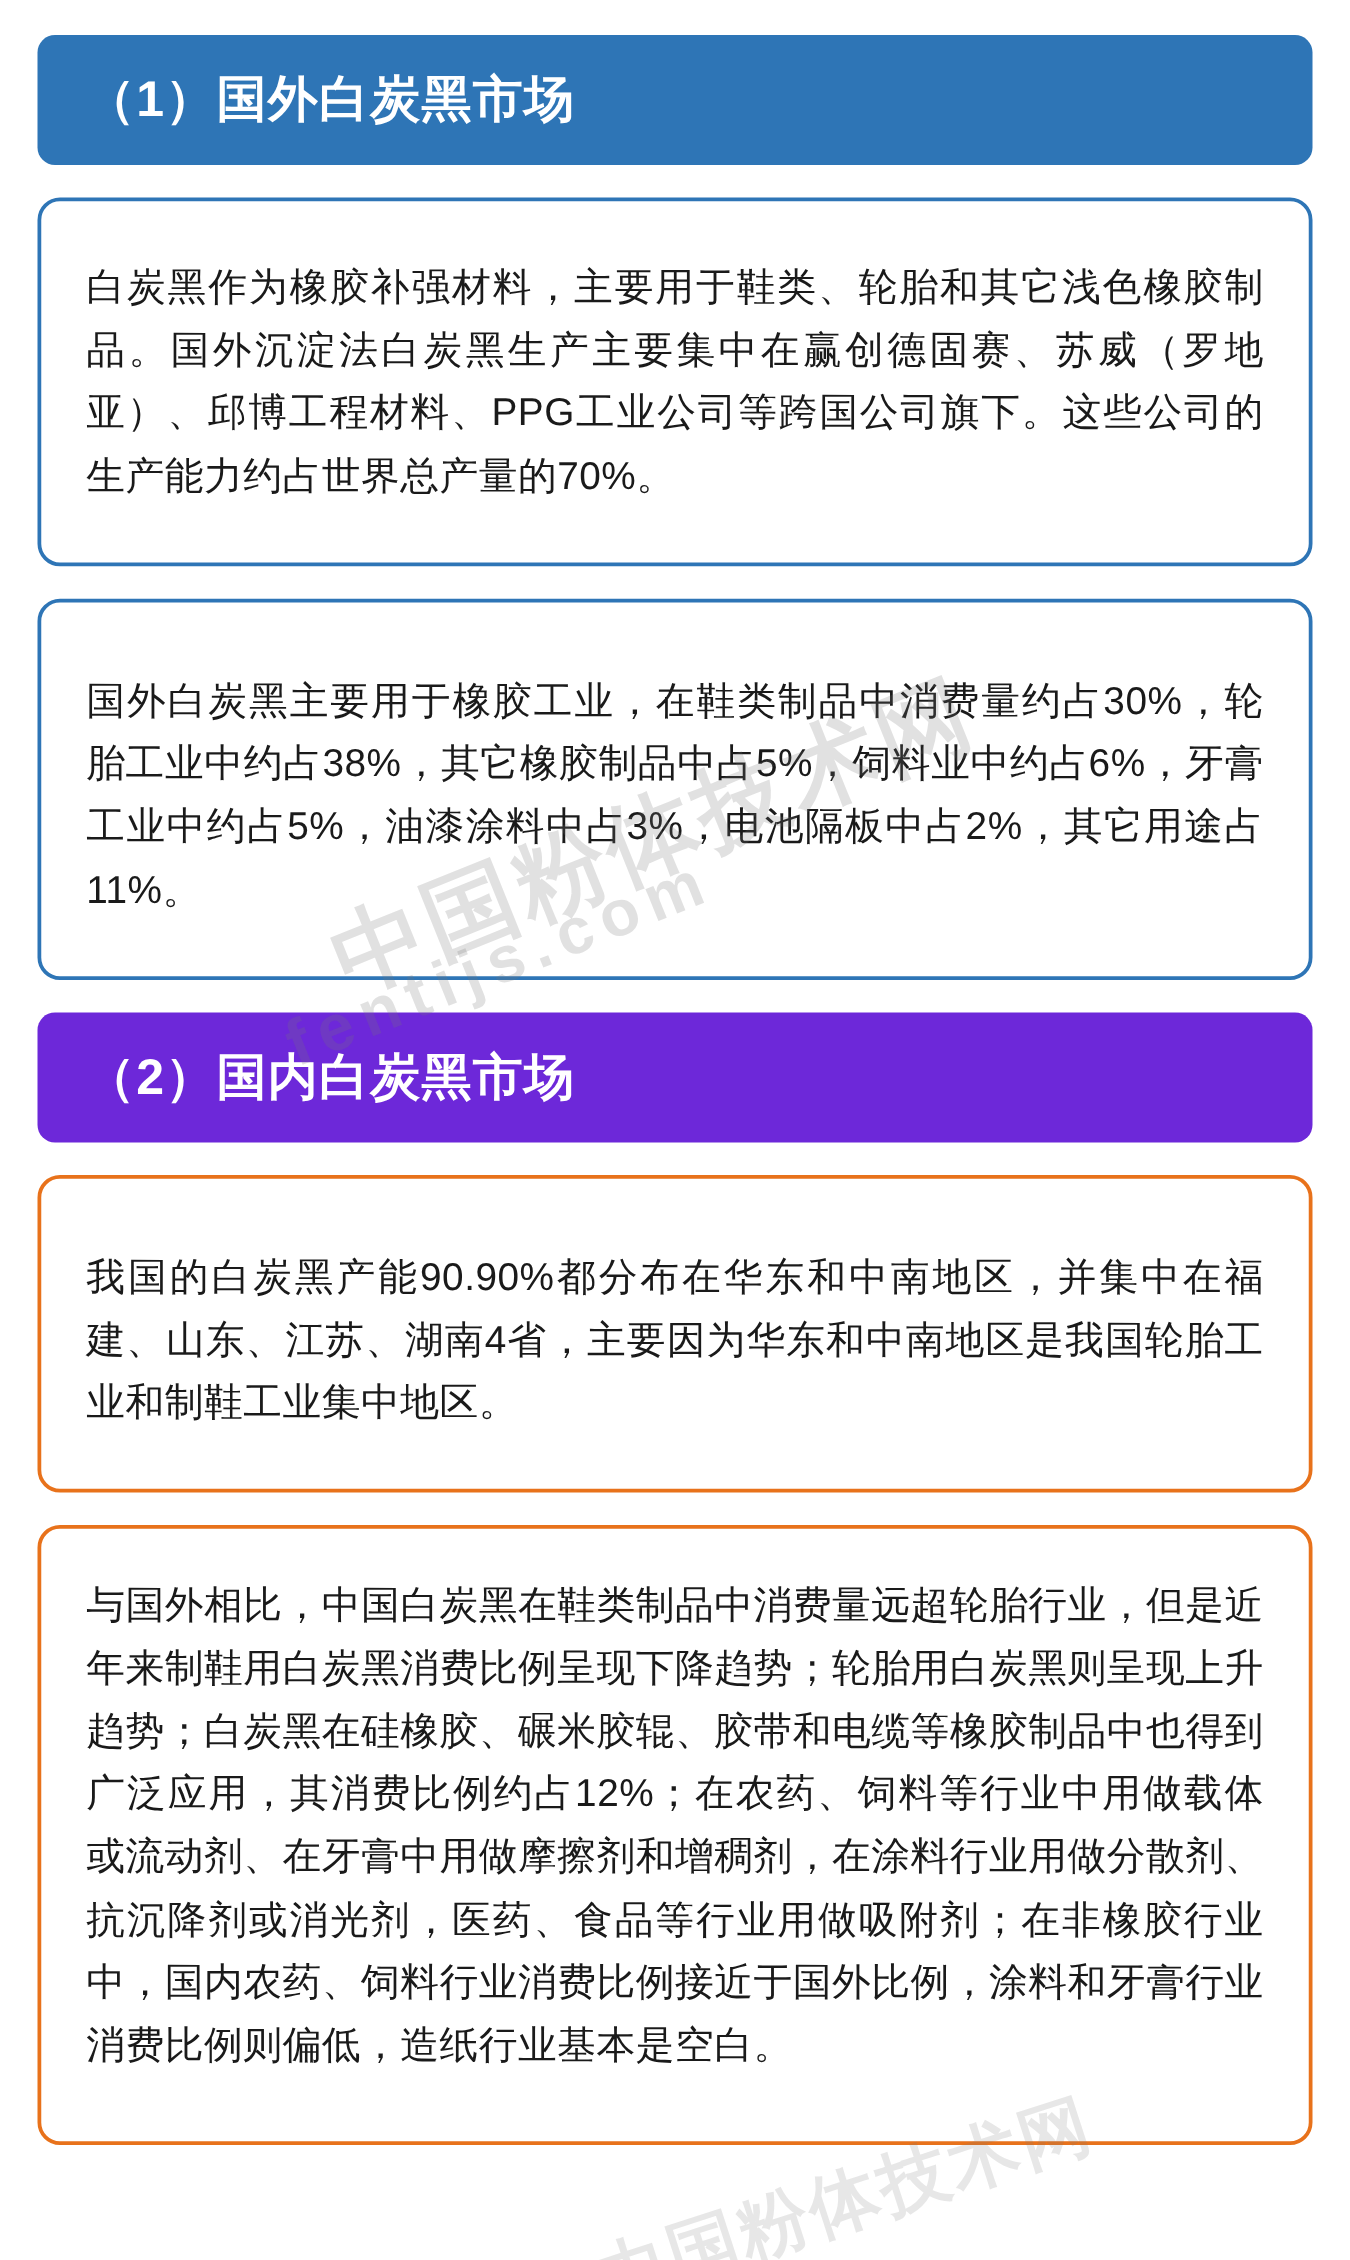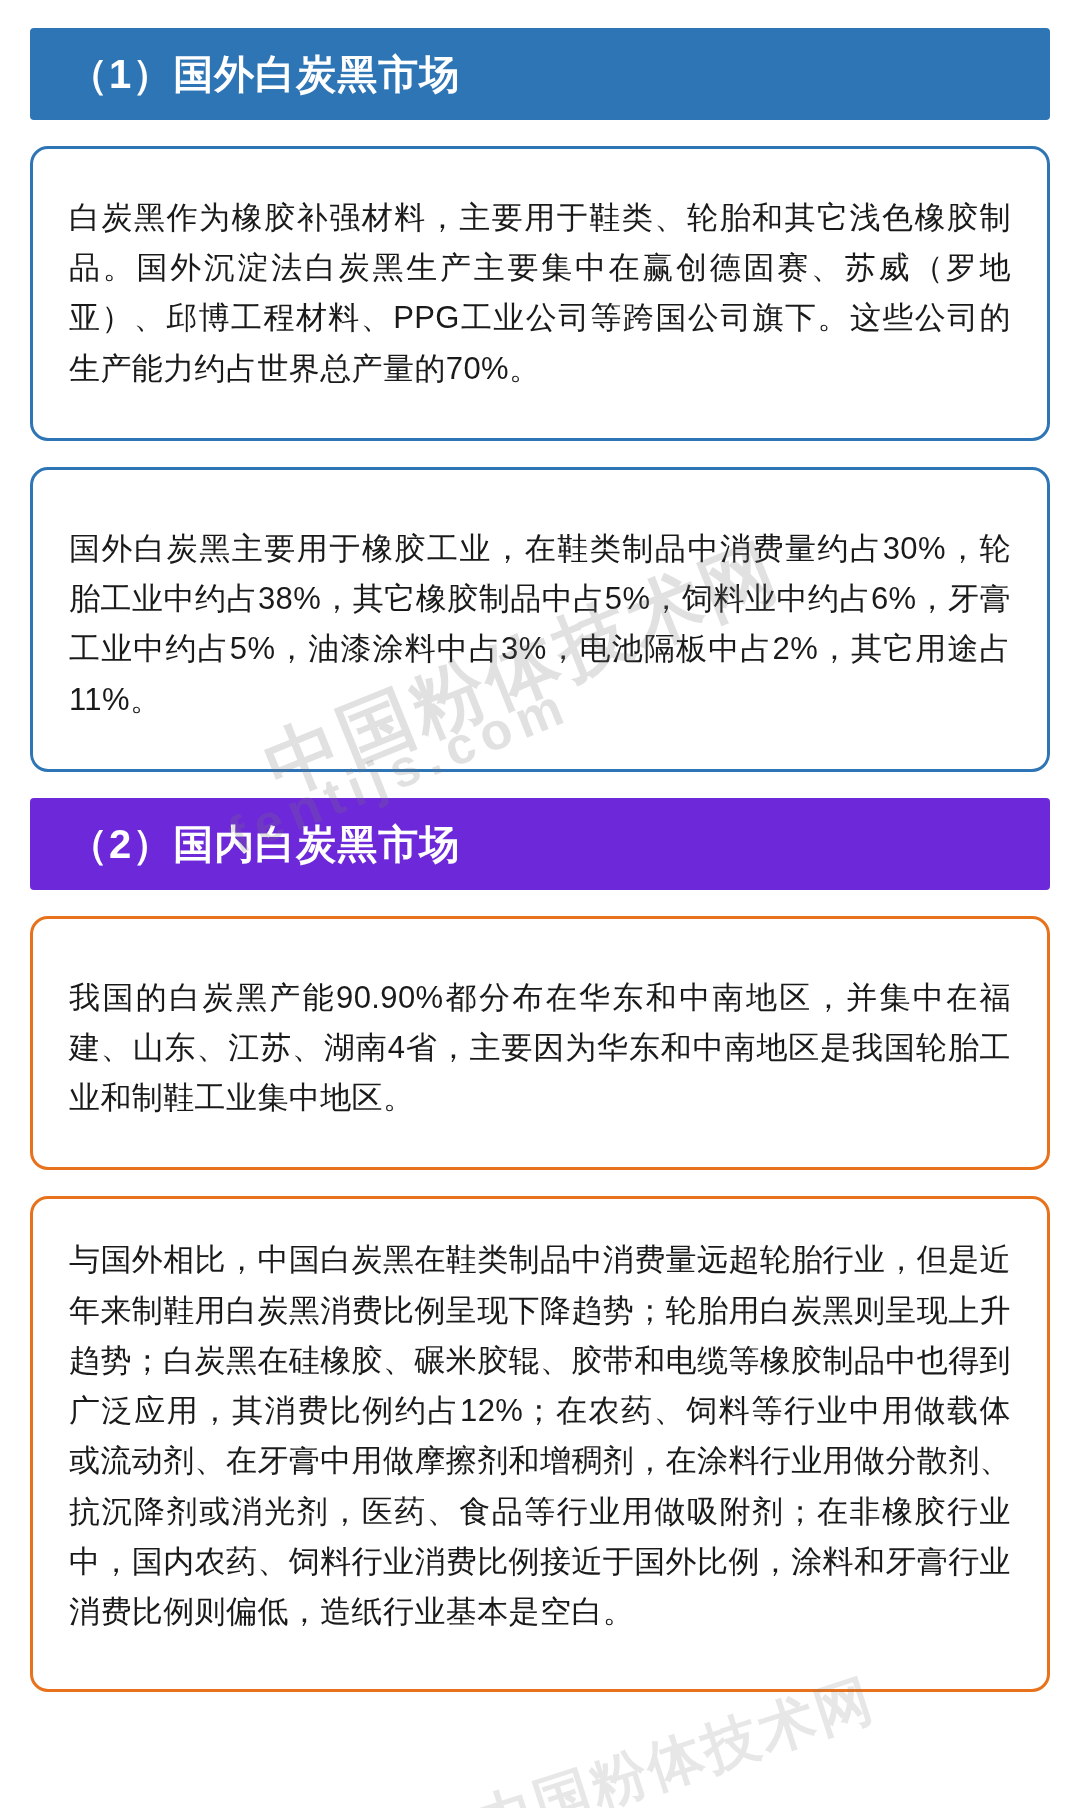--- a/index.html
+++ b/index.html
@@ -16,26 +16,26 @@
   }
   .page {
     position: relative;
     width: 1080px;
     height: 1808px;
     box-sizing: border-box;
     padding: 28px 30px 0 30px;
   }
   
   .section-header {
-    border-radius: 4px;
+    border-radius: 14px;
     box-sizing: border-box;
     display: flex;
     align-items: center;
     padding: 0 38px;
-    height: 92px;
+    height: 104px;
     margin-bottom: 26px;
   }
   .section-header.blue {
     background: #2e75b6;
   }
   .section-header.orange {
     background: #6d28d9;
   }
   .section-header .title {
     color: #ffffff;

